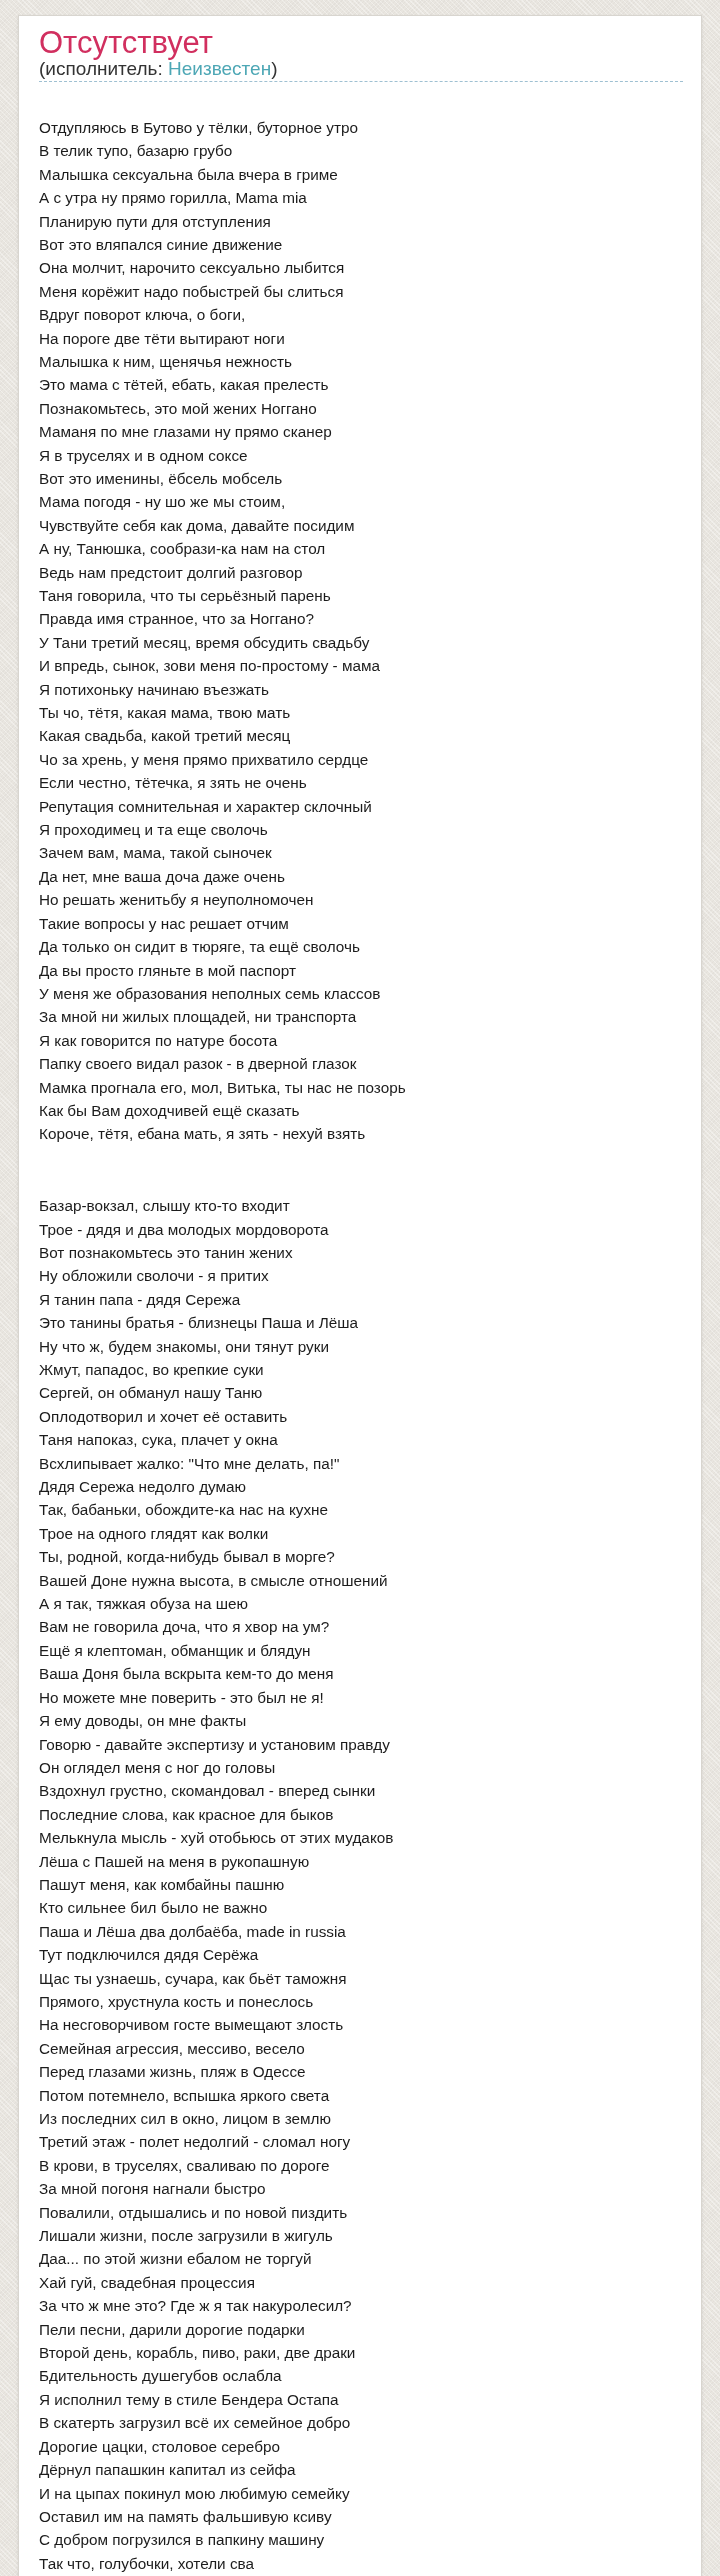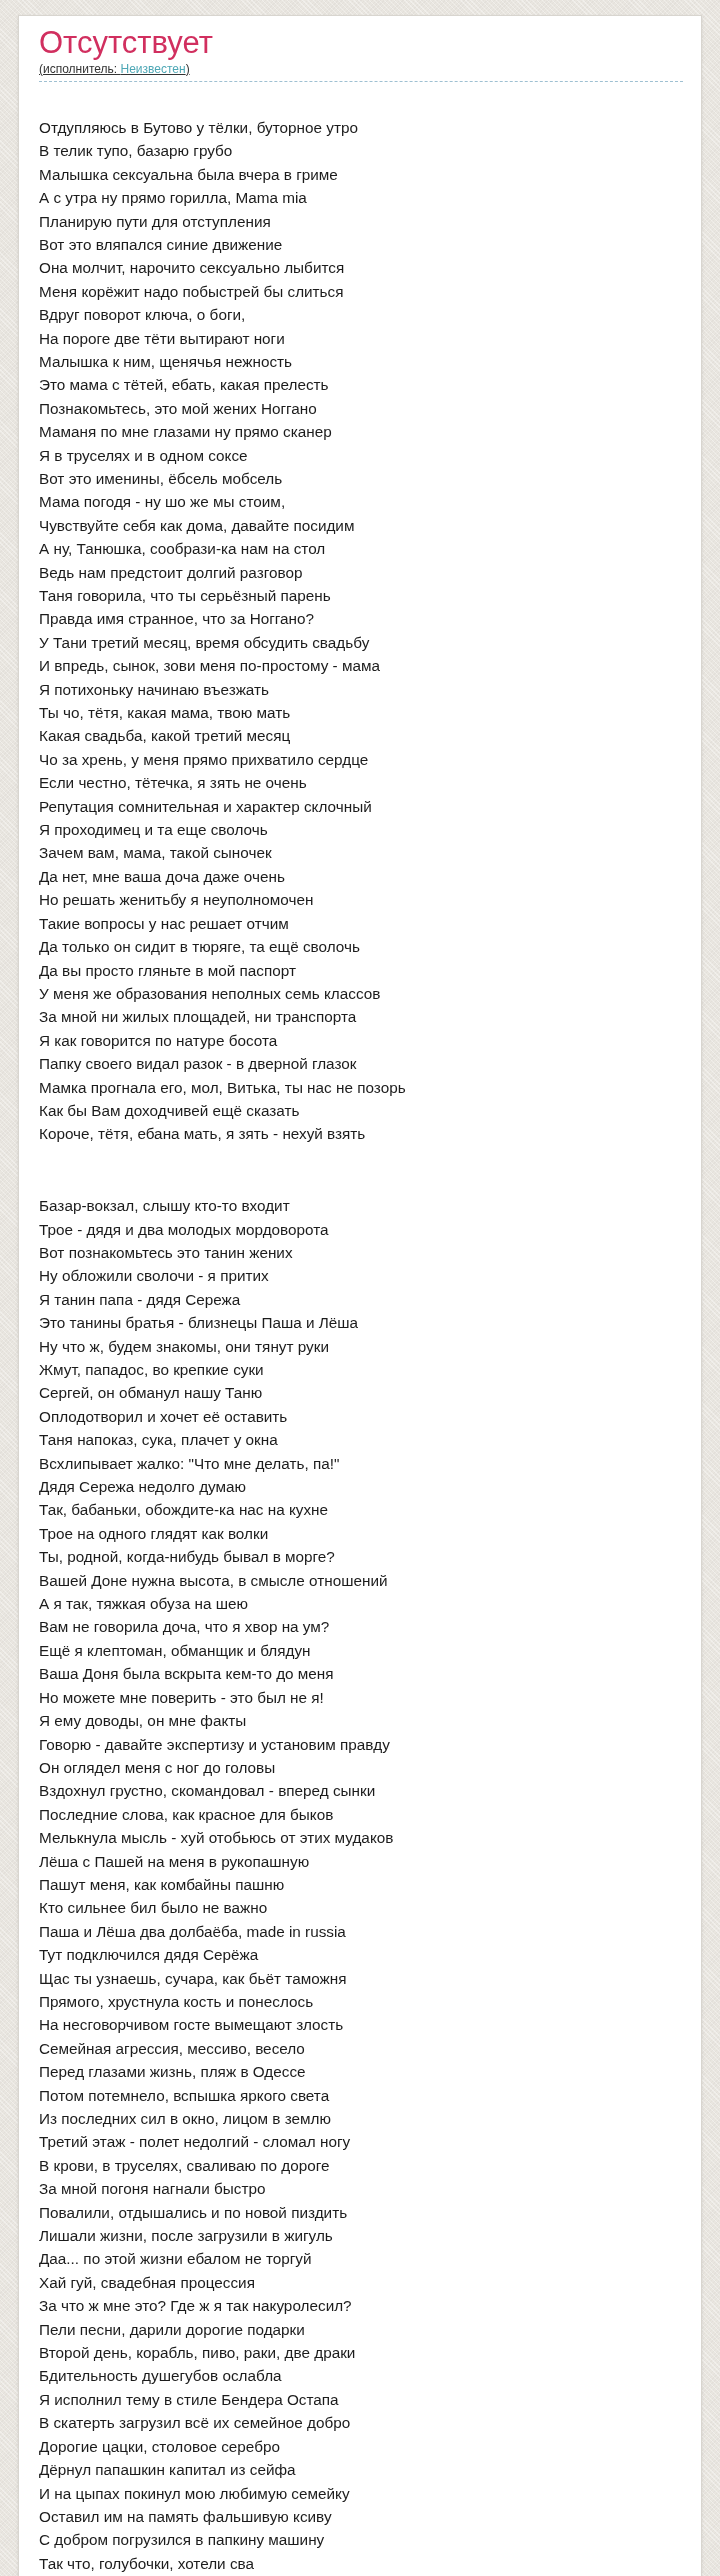--- a/index.html
+++ b/index.html
@@ -27,24 +27,23 @@
   }
   .song-title {
     margin: 0;
     font-size: 31px;
     font-weight: normal;
     line-height: 31px;
     color: var(--title, #d12f5f);
   }
   .artist-line {
     margin: 1.8px 0 0 0;
-    font-size: 12px;
+    font-size: 19px;
     line-height: 18px;
     color: var(--subtitle-text, #333333);
-    text-decoration: underline;
   }
   .artist-link {
     color: var(--artist-link, #4da7b5);
     text-decoration: none;
     cursor: pointer;
   }
   .separator {
     border: none;
     border-bottom: 0.9px dashed var(--separator, #9fc0d2);
     margin: 3.6px 0 0 0;

